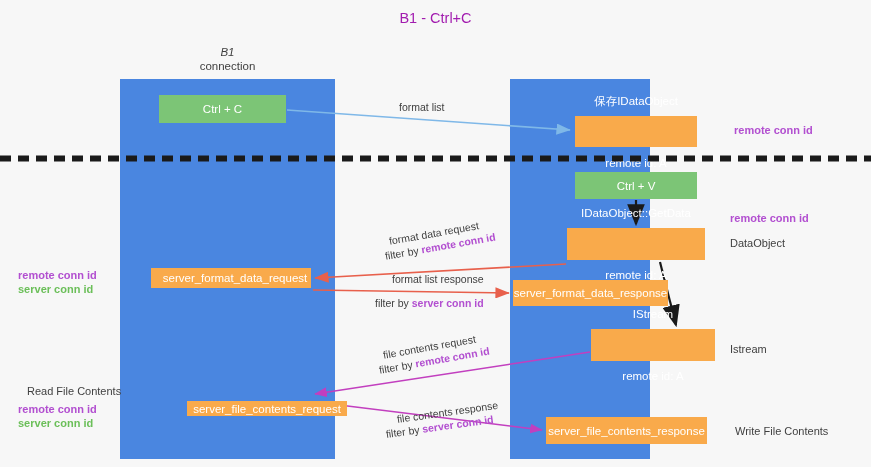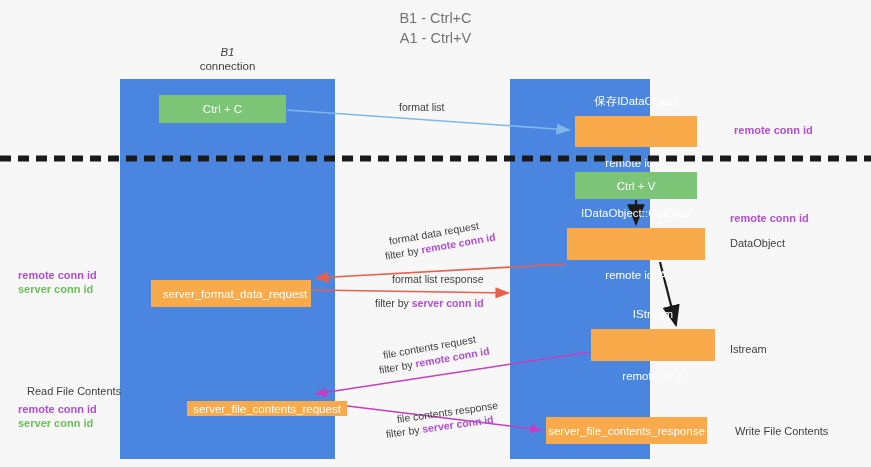--- a/index.html
+++ b/index.html
@@ -39,21 +39,21 @@
   .lane-header .ttl { display: block; font-style: italic; }
   .lane-header .sub { display: block; }
 
   
   #title {
     position: absolute;
     left: 0; top: 8px;
     width: 871px;
     text-align: center;
     font-size: 14.5px;
-    color: #737373;
+    color: #a21caf;
     line-height: 20px;
   }
   #title span { display: block; }
 
   
   .box {
     position: absolute;
     box-sizing: border-box;
     display: flex;
     flex-direction: column;
@@ -66,21 +66,21 @@
     z-index: 6;
   }
   .box.green  { background: #7cc576; }
   .box.orange { background: #f9aa4b; gap: 48px; }
   .box .l2 { display: block; }
 
   #box-ctrlc   { left: 159px; top: 95px;  width: 127px; height: 28px; }
   #box-save    { left: 575px; top: 116px; width: 122px; height: 31px; }
   #box-ctrlv   { left: 575px; top: 172px; width: 122px; height: 27px; }
   #box-getdata { left: 567px; top: 228px; width: 138px; height: 32px; }
-  #box-sfdreq  { left: 151px; top: 280px; width: 160px; height: 27px; padding-left: 8px; }
+  #box-sfdreq  { left: 151px; top: 268px; width: 160px; height: 20px; padding-left: 8px; }
   #box-sfdresp { left: 513px; top: 280px; width: 155px; height: 26px; }
   #box-istream { left: 591px; top: 329px; width: 124px; height: 32px; }
   #box-sfcreq  { left: 151px; top: 401px; width: 160px; height: 15px; margin-left: 36px; }
   #box-sfcresp { left: 546px; top: 417px; width: 161px; height: 27px; }
 
   
   .note {
     position: absolute;
     font-size: 11px;
     line-height: 14px;
@@ -143,21 +143,20 @@
     z-index: 8;
   }
 </style>
 </head>
 <body>
 
 <div id="stage">
 
   <div id="title">
     <span>B1 - Ctrl+C</span>
-    <span>A1 - Ctrl+V</span>
   </div>
 
   <div class="lane-header" id="hdr-b1">
     <span class="ttl">B1</span>
     <span class="sub">connection</span>
   </div>
 
   <div class="lane" id="lane-b1"></div>
   <div class="lane" id="lane-a1"></div>
 
@@ -211,20 +210,23 @@
 
   <div class="box orange" id="box-getdata">
     <span>IDataObject::GetData</span>
     <span class="l2">remote id: A</span>
   </div>
 
   <div class="box orange" id="box-sfdreq">
     <span>server_format_data_request</span>
   </div>
 
+  <div class="box orange" id="box-sfdresp">
+    <span>server_format_data_response</span>
+  </div>
 
   <div class="box orange" id="box-istream">
     <span>IStream</span>
     <span class="l2">remote id: A</span>
   </div>
 
   <div class="box orange" id="box-sfcreq">
     <span>server_file_contents_request</span>
   </div>
 

